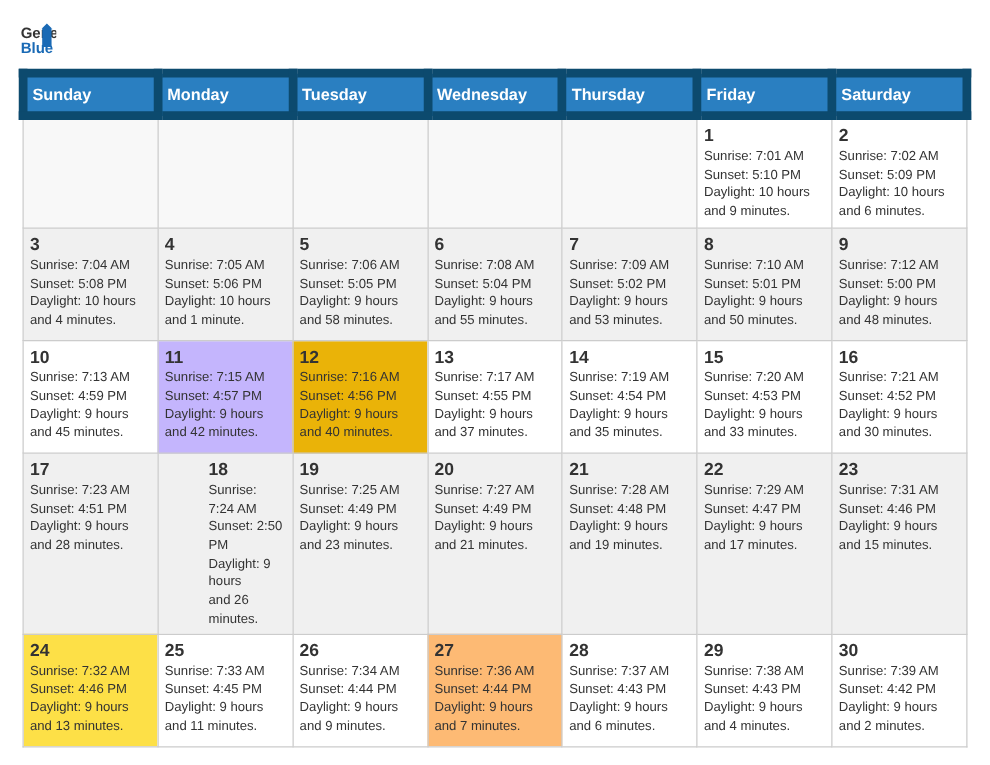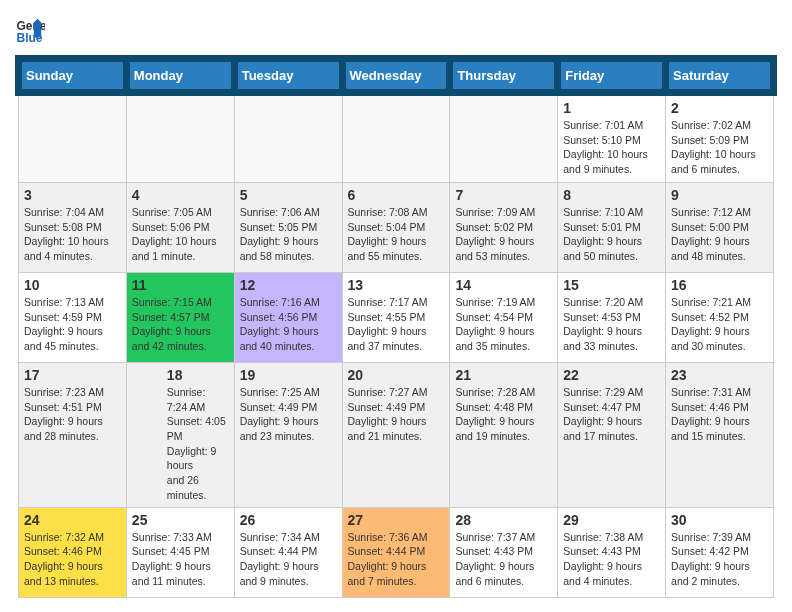--- a/index.html
+++ b/index.html
@@ -184,28 +184,28 @@
         </td>
       </tr>
       <tr>
         <td style="background: rgb(255, 255, 255);">
           <span class="day-number">10</span>
           <div class="day-info" style="white-space: pre-line;">Sunrise: 7:13 AM
 Sunset: 4:59 PM
 Daylight: 9 hours
 and 45 minutes.</div>
         </td>
-        <td style="background: #22c55e;">
+        <td style="background: #c4b5fd;">
           <span class="day-number">11</span>
           <div class="day-info" style="white-space: pre-line;">Sunrise: 7:15 AM
 Sunset: 4:57 PM
 Daylight: 9 hours
 and 42 minutes.</div>
         </td>
-        <td style="background: #c4b5fd;">
+        <td style="background: #eab308;">
           <span class="day-number">12</span>
           <div class="day-info" style="white-space: pre-line;">Sunrise: 7:16 AM
 Sunset: 4:56 PM
 Daylight: 9 hours
 and 40 minutes.</div>
         </td>
         <td style="background: rgb(255, 255, 255);">
           <span class="day-number">13</span>
           <div class="day-info" style="white-space: pre-line;">Sunrise: 7:17 AM
 Sunset: 4:55 PM
@@ -238,21 +238,21 @@
         <td style="background: rgb(240, 240, 240);">
           <span class="day-number">17</span>
           <div class="day-info" style="white-space: pre-line;">Sunrise: 7:23 AM
 Sunset: 4:51 PM
 Daylight: 9 hours
 and 28 minutes.</div>
         </td>
         <td style="background: rgb(240, 240, 240); padding-left: 40px;">
           <span class="day-number">18</span>
           <div class="day-info" style="white-space: pre-line;">Sunrise: 7:24 AM
-Sunset: 4:05 PM
+Sunset: 2:50 PM
 Daylight: 9 hours
 and 26 minutes.</div>
         </td>
         <td style="background: rgb(240, 240, 240);">
           <span class="day-number">19</span>
           <div class="day-info" style="white-space: pre-line;">Sunrise: 7:25 AM
 Sunset: 4:49 PM
 Daylight: 9 hours
 and 23 minutes.</div>
         </td>

